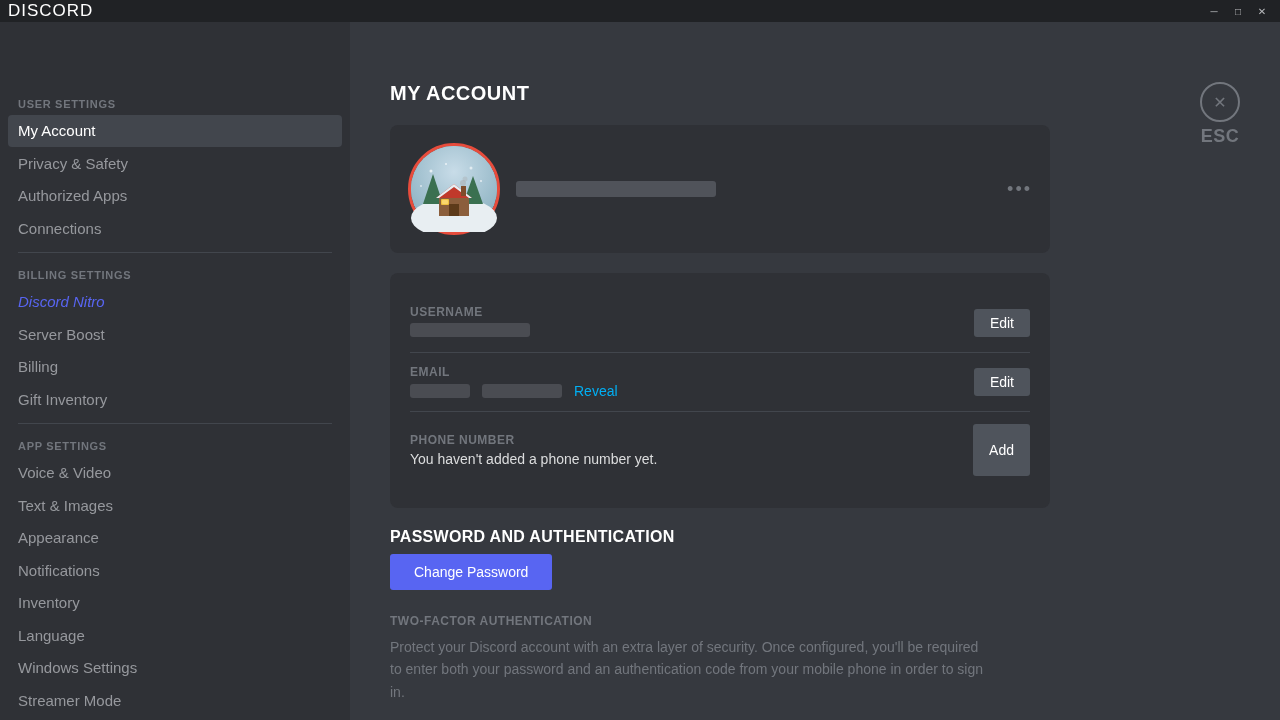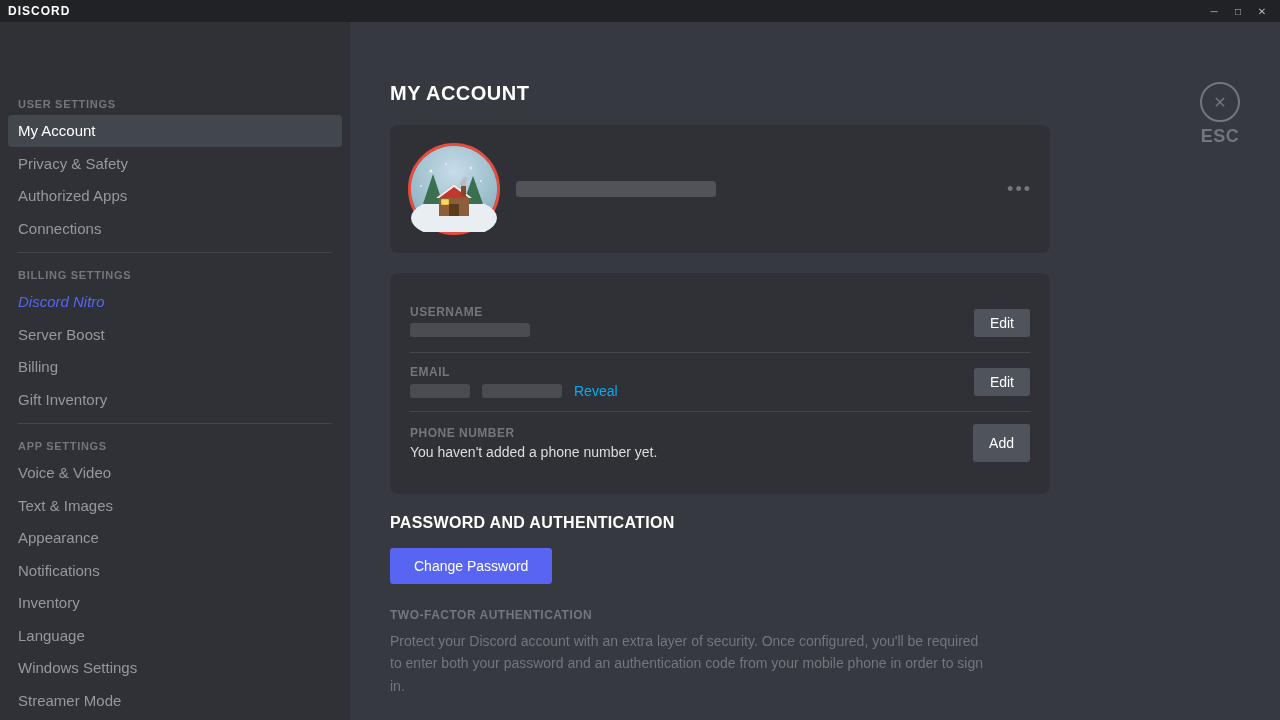--- a/index.html
+++ b/index.html
@@ -18,22 +18,22 @@
       height: 22px;
       background: #202225;
       display: flex;
       align-items: center;
       justify-content: space-between;
       padding: 0 8px;
       flex-shrink: 0;
     }
     .titlebar-logo {
       color: #fff;
-      font-size: 12px;
-      font-weight: 700;
+      font-size: 17px;
+      font-weight: 400;
       letter-spacing: 1px;
     }
     .titlebar-controls {
       display: flex;
       gap: 4px;
     }
     .titlebar-btn {
       width: 20px;
       height: 16px;
       background: none;
@@ -287,34 +287,34 @@
       font-weight: 500;
       cursor: pointer;
       white-space: nowrap;
     }
 
     .add-btn {
       background: #4f545c;
       color: #fff;
       border: none;
       border-radius: 3px;
-      padding: 11px 16px;
+      padding: 18px 16px;
       font-size: 14px;
       font-weight: 500;
       cursor: pointer;
     }
 
     
     .section-title {
       color: #fff;
       font-size: 16px;
       font-weight: 700;
       text-transform: uppercase;
       letter-spacing: 0.3px;
-      margin-bottom: 16px;
+      margin-bottom: 8px;
     }
 
     .change-password-btn {
       background: #5865f2;
       color: #fff;
       border: none;
       border-radius: 3px;
       padding: 10px 24px;
       font-size: 14px;
       font-weight: 500;

